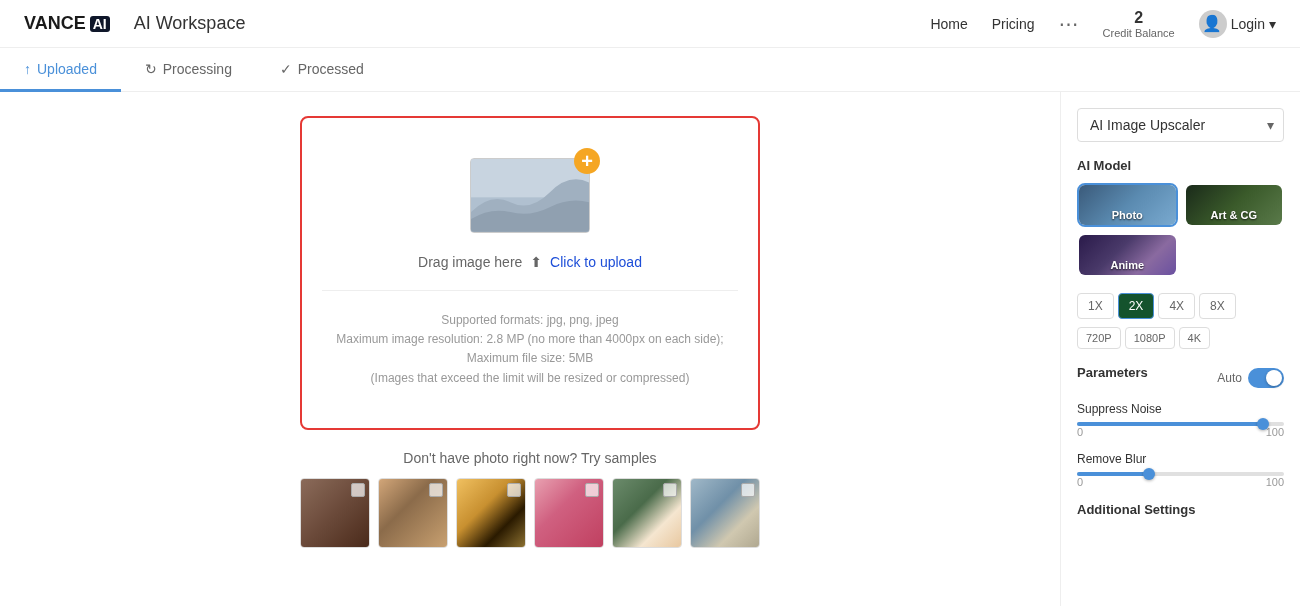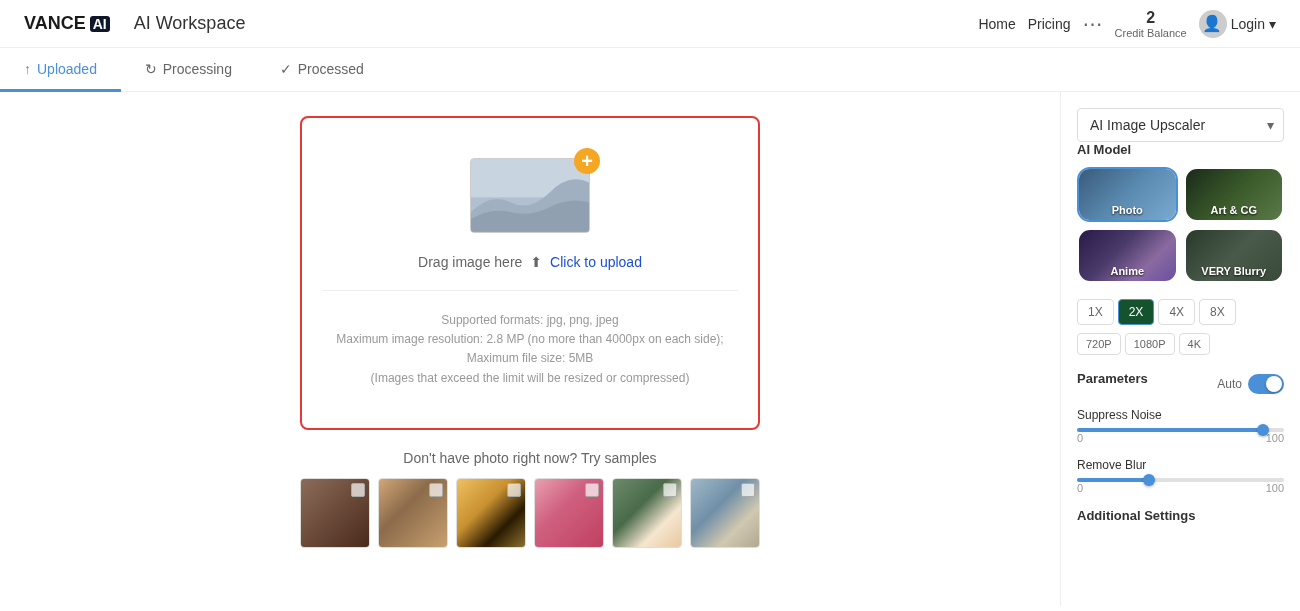--- a/index.html
+++ b/index.html
@@ -17,21 +17,21 @@
     .logo {
       display: flex;
       align-items: center;
       gap: 4px;
       font-weight: bold;
       font-size: 18px;
     }
     .logo-vance { color: #1a1a1a; }
     .logo-ai { color: #fff; background: #0f172a; padding: 0 3px; border-radius: 3px; font-size: 14px; }
     .header-title { color: #333; font-size: 18px; font-weight: 500; margin-left: 8px; }
-    .header-nav { display: flex; align-items: center; gap: 12px; margin-left: auto; text-align: center; }
+    .header-nav { display: flex; align-items: center; gap: 24px; margin-left: auto; text-align: center; }
     .header-nav a { color: #333; text-decoration: none; font-size: 14px; }
     .dots-icon { font-size: 20px; color: #666; cursor: pointer; }
     .credit-info { display: flex; flex-direction: column; align-items: center; font-size: 11px; color: #666; }
     .credit-num { font-size: 16px; font-weight: bold; color: #333; }
     .login-btn { display: flex; align-items: center; gap: 4px; color: #333; font-size: 14px; cursor: pointer; }
     .user-icon { width: 28px; height: 28px; border-radius: 50%; background: #ccc; display: flex; align-items: center; justify-content: center; color: #666; font-size: 16px; }
 
     
     .tabs {
       display: flex;
@@ -199,20 +199,21 @@
     
     .sidebar {
       width: 240px;
       border-left: 1px solid #eee;
       padding: 16px;
       overflow-y: auto;
     }
 
     .model-select-container {
       position: relative;
+      margin-bottom: 16px;
     }
 
     .model-select {
       width: 100%;
       padding: 8px 12px;
       border: 1px solid #ddd;
       border-radius: 4px;
       font-size: 14px;
       appearance: none;
       background: #fff;
@@ -237,25 +238,25 @@
     }
 
     .model-grid {
       display: grid;
       grid-template-columns: 1fr 1fr;
       gap: 6px;
       margin-bottom: 16px;
     }
 
     .model-card {
-      border-radius: 13px;
+      border-radius: 8px;
       overflow: hidden;
       cursor: pointer;
       position: relative;
-      height: 55px;
+      height: 44px;
       border: 2px solid transparent;
     }
 
     .model-card.selected {
       border-color: #4a90d9;
     }
 
     .model-card-bg {
       width: 100%;
       height: 100%;
@@ -538,24 +539,20 @@
         <span class="model-card-label">Photo</span>
       </div>
       <div class="model-card">
         <div class="model-card-bg model-art"></div>
         <span class="model-card-label">Art &amp; CG</span>
       </div>
       <div class="model-card">
         <div class="model-card-bg model-anime"></div>
         <span class="model-card-label">Anime</span>
       </div>
-      <div class="model-card">
-        <div class="model-card-bg model-blurry"></div>
-        <span class="model-card-label">VERY Blurry</span>
-      </div>
     </div>
 
     <div class="scale-buttons">
       <button class="scale-btn">1X</button>
       <button class="scale-btn active">2X</button>
       <button class="scale-btn">4X</button>
       <button class="scale-btn">8X</button>
     </div>
 
     <div class="resolution-buttons">

